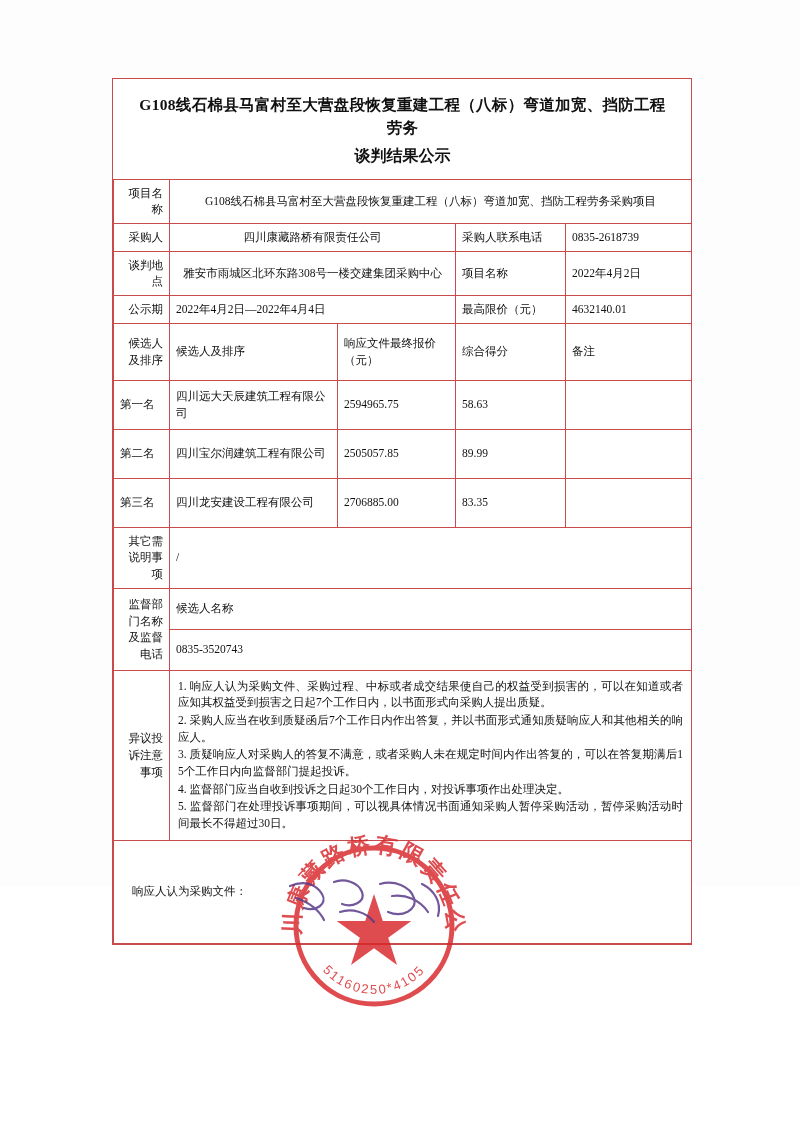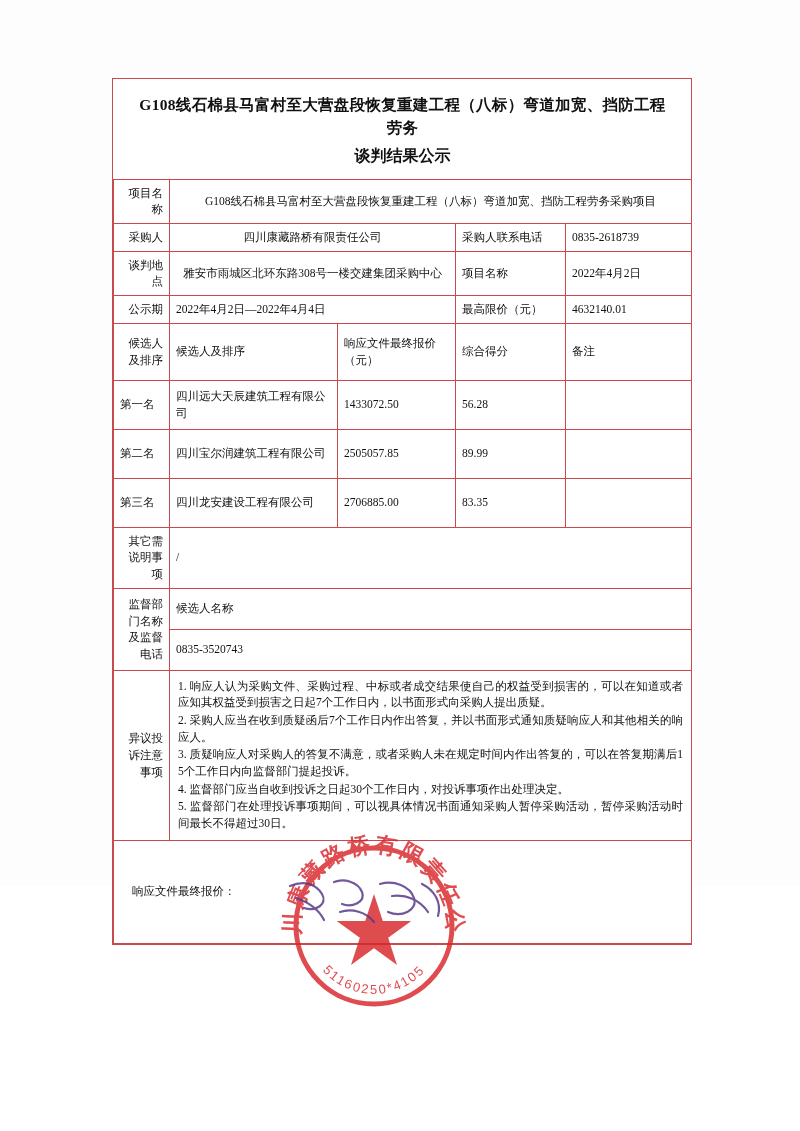--- a/index.html
+++ b/index.html
@@ -155,22 +155,22 @@
         <td class="vert-label" style="height:46px">候选人及排序</td>
         <td class="ctr">候选人及排序</td>
         <td class="ctr">响应文件最终报价（元）</td>
         <td class="ctr">综合得分</td>
         <td class="ctr">备注</td>
       </tr>
 
       <tr>
         <td class="ctr" style="height:38px">第一名</td>
         <td class="ctr">四川远大天辰建筑工程有限公司</td>
-        <td class="ctr">1433072.50</td>
-        <td class="ctr">56.28</td>
+        <td class="ctr">2594965.75</td>
+        <td class="ctr">58.63</td>
         <td class="ctr"></td>
       </tr>
       <tr>
         <td class="ctr" style="height:38px">第二名</td>
         <td class="ctr">四川宝尔润建筑工程有限公司</td>
         <td class="ctr">2505057.85</td>
         <td class="ctr">89.99</td>
         <td class="ctr"></td>
       </tr>
       <tr>
@@ -199,21 +199,21 @@
         <td class="notice" colspan="4">
           <p>1. 响应人认为采购文件、采购过程、中标或者成交结果使自己的权益受到损害的，可以在知道或者应知其权益受到损害之日起7个工作日内，以书面形式向采购人提出质疑。</p>
           <p>2. 采购人应当在收到质疑函后7个工作日内作出答复，并以书面形式通知质疑响应人和其他相关的响应人。</p>
           <p>3. 质疑响应人对采购人的答复不满意，或者采购人未在规定时间内作出答复的，可以在答复期满后15个工作日内向监督部门提起投诉。</p>
           <p>4. 监督部门应当自收到投诉之日起30个工作日内，对投诉事项作出处理决定。</p>
           <p>5. 监督部门在处理投诉事项期间，可以视具体情况书面通知采购人暂停采购活动，暂停采购活动时间最长不得超过30日。</p>
         </td>
       </tr>
 
       <tr>
-        <td class="sig-cell" colspan="5">响应文件最终报价：</td>
+        <td class="sig-cell" colspan="5">响应人认为采购文件：</td>
       </tr>
     </tbody>
       </table>
   </div>
 
   <div class="seal">
     <svg width="200" height="200" viewBox="0 0 200 200" xmlns="http://www.w3.org/2000/svg">
       <defs>
         <path id="sealArc" d="M 100,100 m -74,0 a 74,74 0 1,1 148,0" fill="none"></path>
         <path id="sealArcBottom" d="M 32,100 a 68,68 0 0,0 136,0" fill="none"></path>

